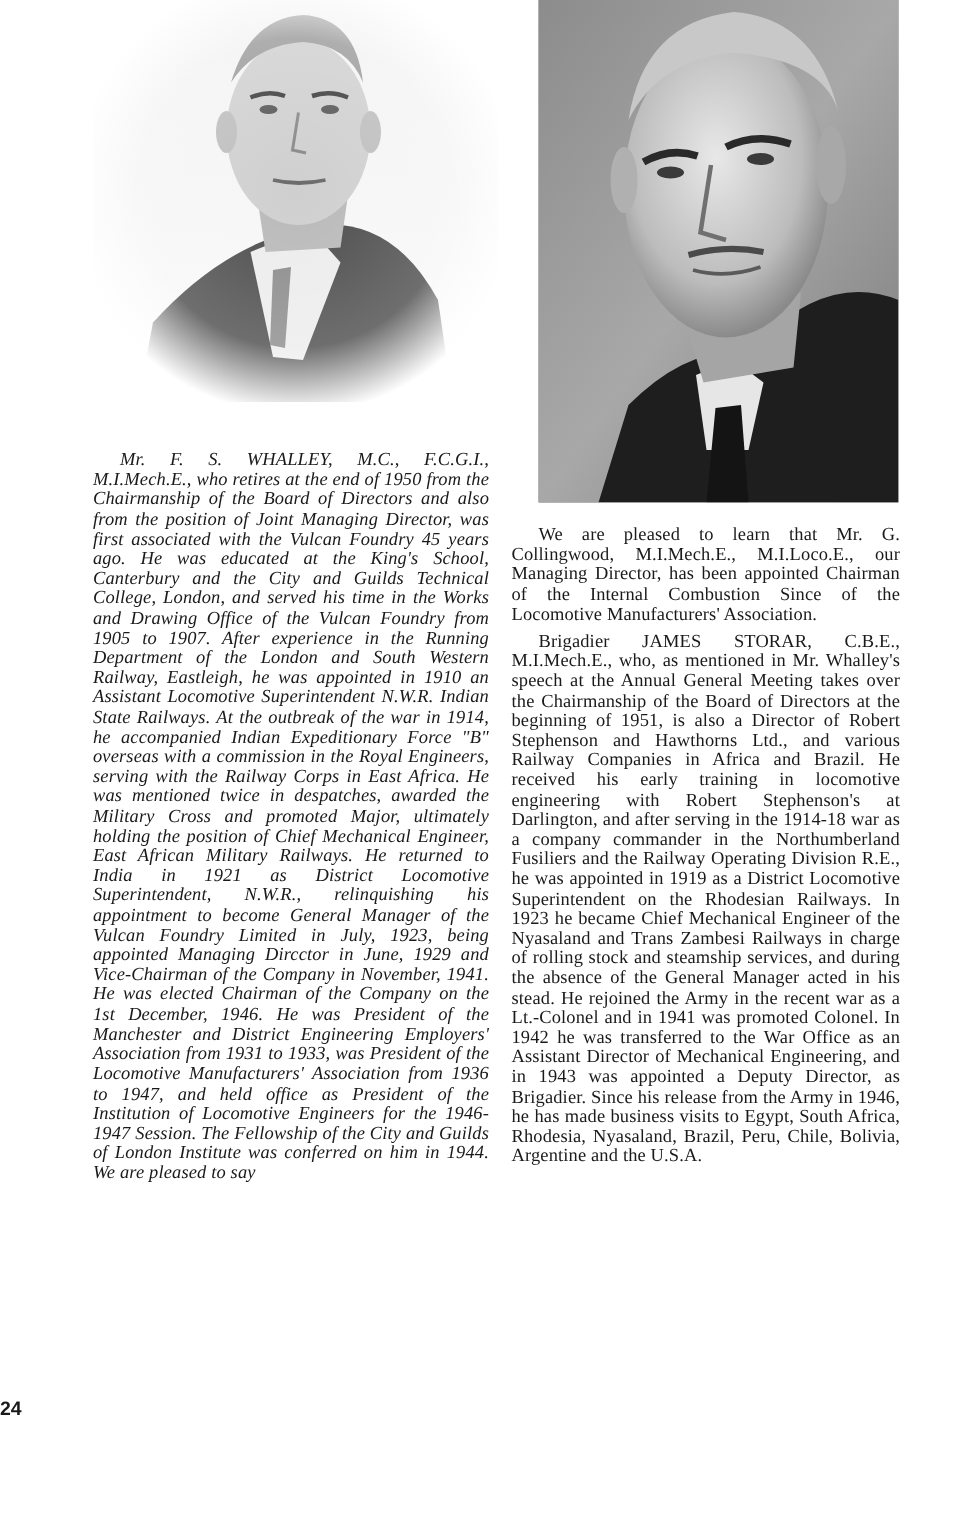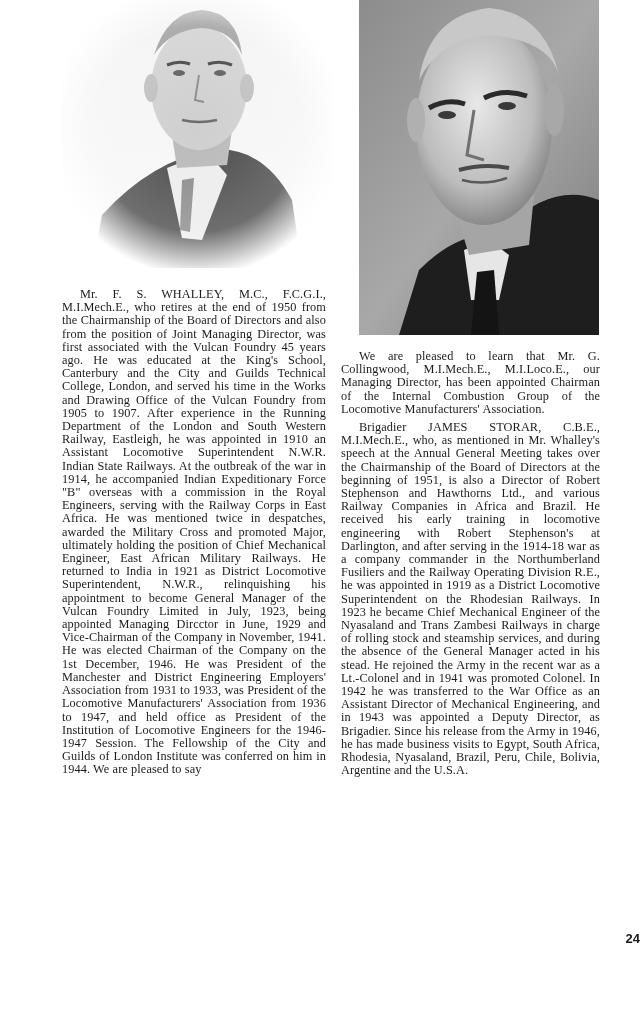--- a/index.html
+++ b/index.html
@@ -3,26 +3,26 @@
 <meta charset="utf-8">
 <style>
   html, body { margin: 0; padding: 0; background: #ffffff; }
   body { width: 640px; height: 1017px; position: relative; overflow: hidden;
          font-family: "Liberation Serif", "DejaVu Serif", serif; color: #1a1a1a; }
   .photo { position: absolute; overflow: hidden; }
   #photo-left { left: 62px; top: 0px; width: 270px; height: 268px; }
   #photo-right { left: 359px; top: 0px; width: 240px; height: 335px; background: #6e6e6e; }
   .col { position: absolute; font-size: 12.3px; line-height: 13.2px; text-align: justify;
          hyphens: manual; letter-spacing: 0.1px; }
-  #col-left { left: 62px; top: 288px; width: 264px; }
+  #col-left { left: 62px; top: 300px; width: 264px; font-style: italic; }
   #col-right { left: 341px; top: 350px; width: 259px; }
   .col p { margin: 0; text-indent: 18px; }
   .col p.cont { text-indent: 0; }
   .col p + p { margin-top: 5px; }
-  #page-number { position: absolute; left: 0; width: 640px; top: 931px; text-align: right;
+  #page-number { position: absolute; left: 0; width: 640px; top: 931px; text-align: left;
                  font-family: "Liberation Sans", "DejaVu Sans", sans-serif; font-weight: bold; font-size: 13px; }
 </style>
 </head>
 <body>
 
 <div class="photo" id="photo-left">
   <svg width="270" height="268" viewBox="0 0 270 268">
     <defs>
       <radialGradient id="vig" cx="50%" cy="48%" r="55%">
         <stop offset="0%" stop-color="#ffffff" stop-opacity="0"></stop>
@@ -98,17 +98,17 @@
     <path d="M100 170 Q125 163 150 168" stroke="#4a4a4a" stroke-width="4" fill="none"></path>
     <path d="M103 180 Q125 186 148 178" stroke="#5a5a5a" stroke-width="2.5" fill="none"></path>
   </svg>
 </div>
 
 <div class="col" id="col-left">
   <p>Mr. F. S. WHALLEY, M.C., F.C.G.I., M.I.Mech.E., who retires at the end of 1950 from the Chairmanship of the Board of Directors and also from the position of Joint Managing Director, was first associated with the Vulcan Foundry 45 years ago. He was educated at the King's School, Canterbury and the City and Guilds Technical College, London, and served his time in the Works and Drawing Office of the Vulcan Foundry from 1905 to 1907. After experience in the Running Department of the London and South Western Railway, Eastleigh, he was appointed in 1910 an Assistant Locomotive Superintendent N.W.R. Indian State Railways. At the outbreak of the war in 1914, he accompanied Indian Expeditionary Force "B" overseas with a commission in the Royal Engineers, serving with the Railway Corps in East Africa. He was mentioned twice in despatches, awarded the Military Cross and promoted Major, ultimately holding the position of Chief Mechanical Engineer, East African Military Railways. He returned to India in 1921 as District Locomotive Superintendent, N.W.R., relinquishing his appointment to become General Manager of the Vulcan Foundry Limited in July, 1923, being appointed Managing Dircctor in June, 1929 and Vice-Chairman of the Company in November, 1941. He was elected Chairman of the Company on the 1st December, 1946. He was President of the Manchester and District Engineering Employers' Association from 1931 to 1933, was President of the Locomotive Manufacturers' Association from 1936 to 1947, and held office as President of the Institution of Locomotive Engineers for the 1946-1947 Session. The Fellowship of the City and Guilds of London Institute was conferred on him in 1944. We are pleased to say</p>
 </div>
 
 <div class="col" id="col-right">
-  <p>We are pleased to learn that Mr. G. Collingwood, M.I.Mech.E., M.I.Loco.E., our Managing Director, has been appointed Chairman of the Internal Combustion Group of the Locomotive Manufacturers' Association.</p>
+  <p>We are pleased to learn that Mr. G. Collingwood, M.I.Mech.E., M.I.Loco.E., our Managing Director, has been appointed Chairman of the Internal Combustion Since of the Locomotive Manufacturers' Association.</p>
   <p>Brigadier JAMES STORAR, C.B.E., M.I.Mech.E., who, as mentioned in Mr. Whalley's speech at the Annual General Meeting takes over the Chairmanship of the Board of Directors at the beginning of 1951, is also a Director of Robert Stephenson and Hawthorns Ltd., and various Railway Companies in Africa and Brazil. He received his early training in locomotive engineering with Robert Stephenson's at Darlington, and after serving in the 1914-18 war as a company commander in the Northumberland Fusiliers and the Railway Operating Division R.E., he was appointed in 1919 as a District Locomotive Superintendent on the Rhodesian Railways. In 1923 he became Chief Mechanical Engineer of the Nyasaland and Trans Zambesi Railways in charge of rolling stock and steamship services, and during the absence of the General Manager acted in his stead. He rejoined the Army in the recent war as a Lt.-Colonel and in 1941 was promoted Colonel. In 1942 he was transferred to the War Office as an Assistant Director of Mechanical Engineering, and in 1943 was appointed a Deputy Director, as Brigadier. Since his release from the Army in 1946, he has made business visits to Egypt, South Africa, Rhodesia, Nyasaland, Brazil, Peru, Chile, Bolivia, Argentine and the U.S.A.</p>
 </div>
 
 <div id="page-number">24</div>
 
 </body></html>

